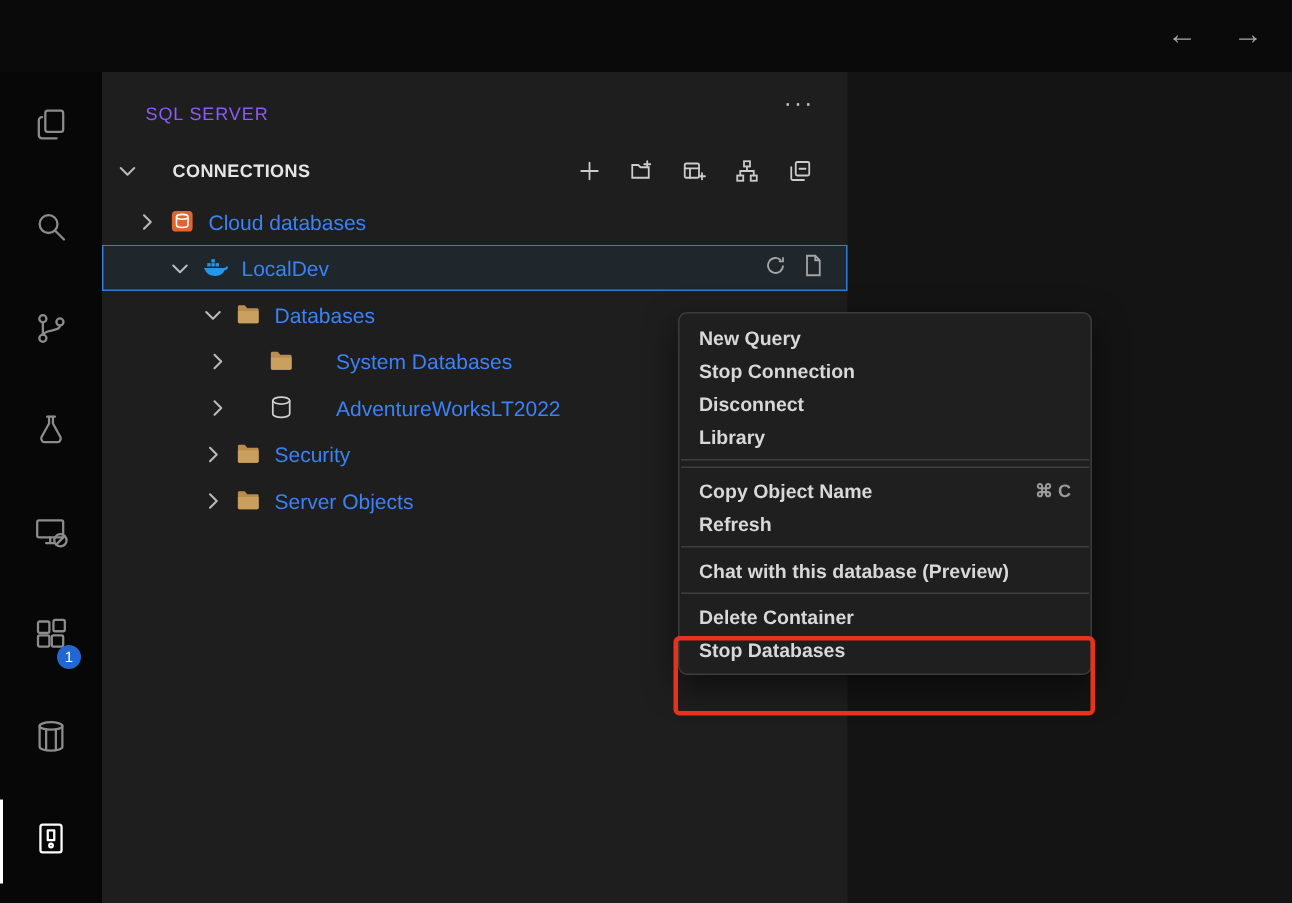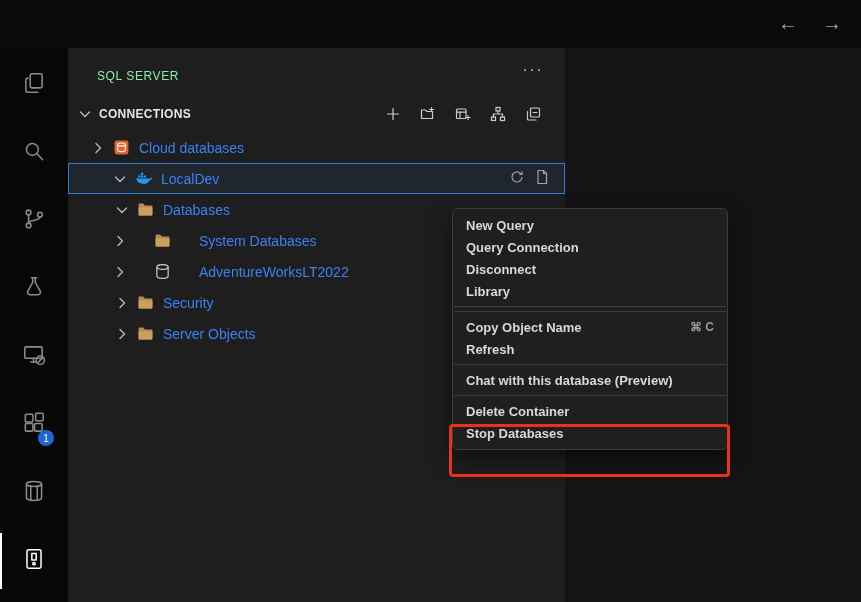--- a/index.html
+++ b/index.html
@@ -21,40 +21,40 @@
   .activitybar { position: absolute; left: 0; top: 48px; width: 68px; height: 554px; background: #070707; z-index: 2; padding-top: 9px; }
   .ab-item { position: relative; height: 56px; margin-bottom: 12px; display: flex; align-items: center; justify-content: center; cursor: pointer; border-left: 2px solid transparent; border-right: 2px solid transparent; }
   .ab-item svg { width: 26px; height: 26px; stroke: #8c8c8c; fill: none; stroke-width: 1.4; stroke-linecap: round; stroke-linejoin: round; }
   .ab-item.active { border-left: 2px solid #ffffff; }
   .ab-item.active svg { stroke: #ffffff; }
   .badge { position: absolute; right: 12px; bottom: 7px; min-width: 16px; height: 16px; padding: 0 3px; border-radius: 9px; background: #2166d1; color: #fff; font-size: 10px; display: flex; align-items: center; justify-content: center; }
 
   
   .sidebar { position: absolute; left: 68px; top: 48px; width: 497px; height: 554px; background: #1e1e1e; z-index: 1; }
   .sb-header { position: relative; height: 52px; }
-  .sb-title { position: absolute; left: 29px; top: 21px; font-size: 12px; letter-spacing: .6px; color: #86efac; }
+  .sb-title { position: absolute; left: 29px; top: 21px; font-size: 12px; letter-spacing: .6px; color: #8b5cf6; }
   .sb-more { position: absolute; right: 22px; top: 13px; font-size: 16px; color: #c8c8c8; letter-spacing: 1.5px; cursor: pointer; }
 
   .connections { height: 28px; display: flex; align-items: center; padding-left: 9px; }
   .connections .chev { width: 16px; height: 16px; flex: none; cursor: pointer; }
-  .conn-label { margin-left: 6px; font-weight: 700; font-size: 12px; color: #e6e6e6; letter-spacing: .3px; }
+  .conn-label { margin-left: 22px; font-weight: 700; font-size: 12px; color: #e6e6e6; letter-spacing: .3px; }
   .conn-toolbar { margin-left: auto; display: flex; gap: 19px; padding-right: 24px; }
   .conn-toolbar .tbtn { width: 16px; height: 16px; cursor: pointer; }
   .conn-toolbar svg { width: 16px; height: 16px; stroke: #cccccc; fill: none; stroke-width: 1.2; stroke-linecap: round; }
 
   
   .tree { padding-top: 4px; }
   .trow { position: relative; height: 31px; display: flex; align-items: center; font-size: 14px; color: #3b82f6; cursor: pointer; }
   .trow .chev { width: 16px; height: 16px; flex: none; margin-right: 7px; }
   .trow .ticon { width: 17px; height: 17px; flex: none; margin-right: 9px; display: flex; align-items: center; }
   .trow .ticon svg { width: 17px; height: 17px; }
   .lv0 { padding-left: 22px; }
   .lv1 { padding-left: 34px; }
-  .lv2 { padding-left: 46px; }
-  .lv3 { padding-left: 44px; gap: 19px; }
+  .lv2 { padding-left: 46px; margin-left: 20px; }
+  .lv3 { padding-left: 69px; gap: 19px; }
   .trow.selected { background: rgba(40, 95, 150, 0.12); box-shadow: inset 0 0 0 1px #2e7cd6; padding-left: 44px; }
   .row-actions { position: absolute; right: 15px; top: 6px; display: flex; gap: 9px; }
   .row-actions svg { width: 16px; height: 16px; stroke: #a5a5a5; fill: none; stroke-width: 1.2; }
 
   
   .editor { position: absolute; left: 565px; top: 48px; width: 296px; height: 554px; background: #141414; }
 
   
   .menu { position: absolute; left: 452px; top: 208px; width: 276px; background: #1f1f1f; border: 1px solid #3c3c3c; border-radius: 6px; padding: 5px 0; z-index: 5; box-shadow: 0 8px 22px rgba(0,0,0,.55); font-weight: bold; }
   .mi { height: 22px; display: flex; align-items: center; justify-content: space-between; padding: 0 13px; font-size: 13px; color: #d8d8d8; cursor: pointer; }
@@ -314,21 +314,21 @@
   </div>
 </div>
 
 <div class="editor"></div>
 
 <div class="menu">
   <div class="mi">
     <span>New Query</span>
   </div>
   <div class="mi">
-    <span>Query Connection</span>
+    <span>Stop Connection</span>
   </div>
   <div class="mi">
     <span>Disconnect</span>
   </div>
   <div class="mi">
     <span>Library</span>
   </div>
   <div class="msep"></div>
   <div class="msep"></div>
   <div class="mi">

